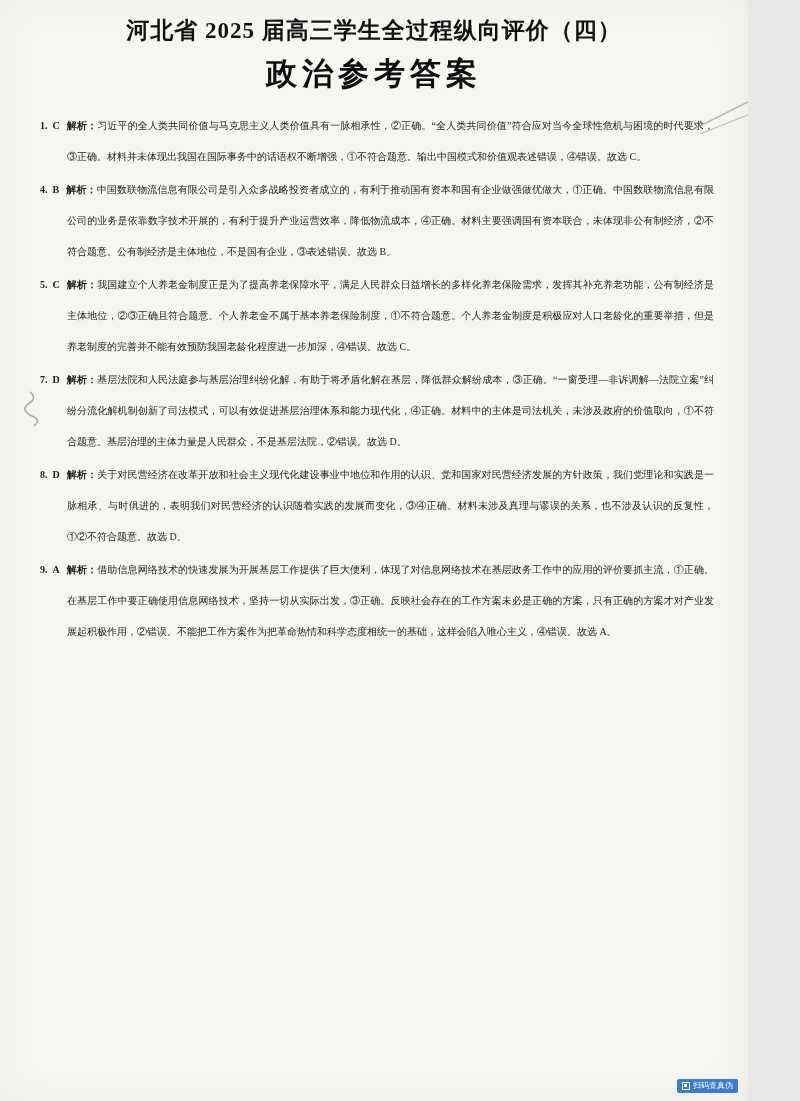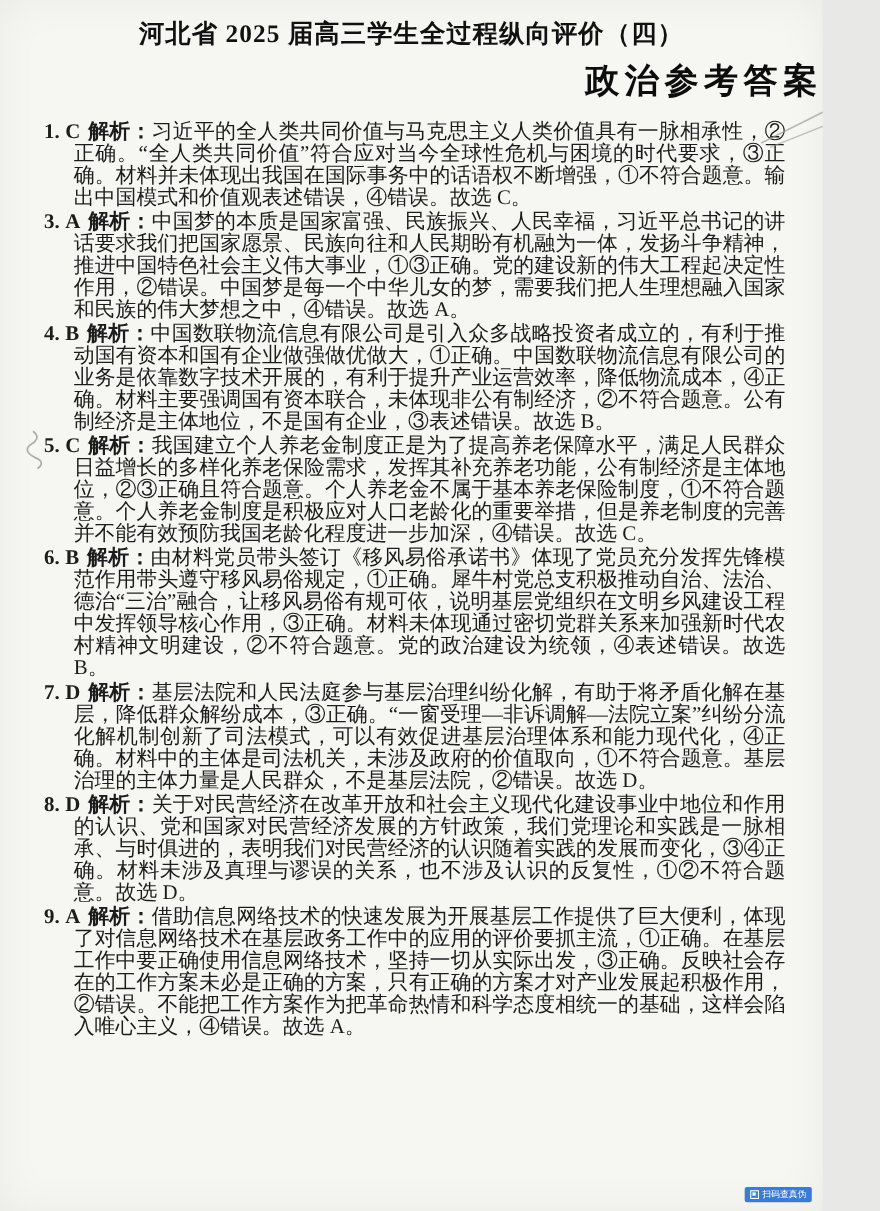--- a/index.html
+++ b/index.html
@@ -19,33 +19,33 @@
   }
   .doc-title {
     text-align: center;
     padding-top: 15px;
     font-size: 23px;
     font-weight: 700;
     letter-spacing: 1px;
     color: #111;
   }
   .doc-subtitle {
-    text-align: right;
+    text-align: center;
     margin-top: 7px;
     font-size: 31px;
     font-weight: 700;
     letter-spacing: 5px;
     color: #0d0d0d;
   }
   .answer-list {
     margin: 15px 34px 0 40px;
   }
   .answer-item {
-    font-size: 19px;
-    line-height: 20px;
+    font-size: 10px;
+    line-height: 31px;
     text-align: justify;
     padding-left: 27px;
     text-indent: -27px;
     margin-bottom: 2px;
     color: #1c1c1c;
     font-weight: 500;
   }
   .answer-item .num  { font-weight: 700; }
   .answer-item .ans  { font-weight: 700; margin-left: 5px; }
   .answer-item .lbl  { font-weight: 700; margin-left: 7px; }
@@ -92,27 +92,25 @@
 <div class="page">
 
   <div class="doc-title">河北省 2025 届高三学生全过程纵向评价（四）</div>
   <div class="doc-subtitle">政治参考答案</div>
 
   <div class="answer-list">
 
     <p class="answer-item"><span class="num">1.</span><span class="ans">C</span><span class="lbl">解析：</span><span class="txt">习近平的全人类共同价值与马克思主义人类价值具有一脉相承性，②正确。“全人类共同价值”符合应对当今全球性危机与困境的时代要求，③正确。材料并未体现出我国在国际事务中的话语权不断增强，①不符合题意。输出中国模式和价值观表述错误，④错误。故选 C。</span></p>
 
 
-    <p class="answer-item"><span class="num">3.</span><span class="ans">A</span><span class="lbl">解析：</span><span class="txt">中国梦的本质是国家富强、民族振兴、人民幸福，习近平总书记的讲话要求我们把国家愿景、民族向往和人民期盼有机融为一体，发扬斗争精神，推进中国特色社会主义伟大事业，①③正确。党的建设新的伟大工程起决定性作用，②错误。中国梦是每一个中华儿女的梦，需要我们把人生理想融入国家和民族的伟大梦想之中，④错误。故选 A。</span></p>
 
     <p class="answer-item"><span class="num">4.</span><span class="ans">B</span><span class="lbl">解析：</span><span class="txt">中国数联物流信息有限公司是引入众多战略投资者成立的，有利于推动国有资本和国有企业做强做优做大，①正确。中国数联物流信息有限公司的业务是依靠数字技术开展的，有利于提升产业运营效率，降低物流成本，④正确。材料主要强调国有资本联合，未体现非公有制经济，②不符合题意。公有制经济是主体地位，不是国有企业，③表述错误。故选 B。</span></p>
 
     <p class="answer-item"><span class="num">5.</span><span class="ans">C</span><span class="lbl">解析：</span><span class="txt">我国建立个人养老金制度正是为了提高养老保障水平，满足人民群众日益增长的多样化养老保险需求，发挥其补充养老功能，公有制经济是主体地位，②③正确且符合题意。个人养老金不属于基本养老保险制度，①不符合题意。个人养老金制度是积极应对人口老龄化的重要举措，但是养老制度的完善并不能有效预防我国老龄化程度进一步加深，④错误。故选 C。</span></p>
 
-    <p class="answer-item"><span class="num">6.</span><span class="ans">B</span><span class="lbl">解析：</span><span class="txt">由材料党员带头签订《移风易俗承诺书》体现了党员充分发挥先锋模范作用带头遵守移风易俗规定，①正确。犀牛村党总支积极推动自治、法治、德治“三治”融合，让移风易俗有规可依，说明基层党组织在文明乡风建设工程中发挥领导核心作用，③正确。材料未体现通过密切党群关系来加强新时代农村精神文明建设，②不符合题意。党的政治建设为统领，④表述错误。故选 B。</span></p>
 
     <p class="answer-item"><span class="num">7.</span><span class="ans">D</span><span class="lbl">解析：</span><span class="txt">基层法院和人民法庭参与基层治理纠纷化解，有助于将矛盾化解在基层，降低群众解纷成本，③正确。“一窗受理—非诉调解—法院立案”纠纷分流化解机制创新了司法模式，可以有效促进基层治理体系和能力现代化，④正确。材料中的主体是司法机关，未涉及政府的价值取向，①不符合题意。基层治理的主体力量是人民群众，不是基层法院，②错误。故选 D。</span></p>
 
     <p class="answer-item"><span class="num">8.</span><span class="ans">D</span><span class="lbl">解析：</span><span class="txt">关于对民营经济在改革开放和社会主义现代化建设事业中地位和作用的认识、党和国家对民营经济发展的方针政策，我们党理论和实践是一脉相承、与时俱进的，表明我们对民营经济的认识随着实践的发展而变化，③④正确。材料未涉及真理与谬误的关系，也不涉及认识的反复性，①②不符合题意。故选 D。</span></p>
 
     <p class="answer-item"><span class="num">9.</span><span class="ans">A</span><span class="lbl">解析：</span><span class="txt">借助信息网络技术的快速发展为开展基层工作提供了巨大便利，体现了对信息网络技术在基层政务工作中的应用的评价要抓主流，①正确。在基层工作中要正确使用信息网络技术，坚持一切从实际出发，③正确。反映社会存在的工作方案未必是正确的方案，只有正确的方案才对产业发展起积极作用，②错误。不能把工作方案作为把革命热情和科学态度相统一的基础，这样会陷入唯心主义，④错误。故选 A。</span></p>
 
 
   </div>
 

